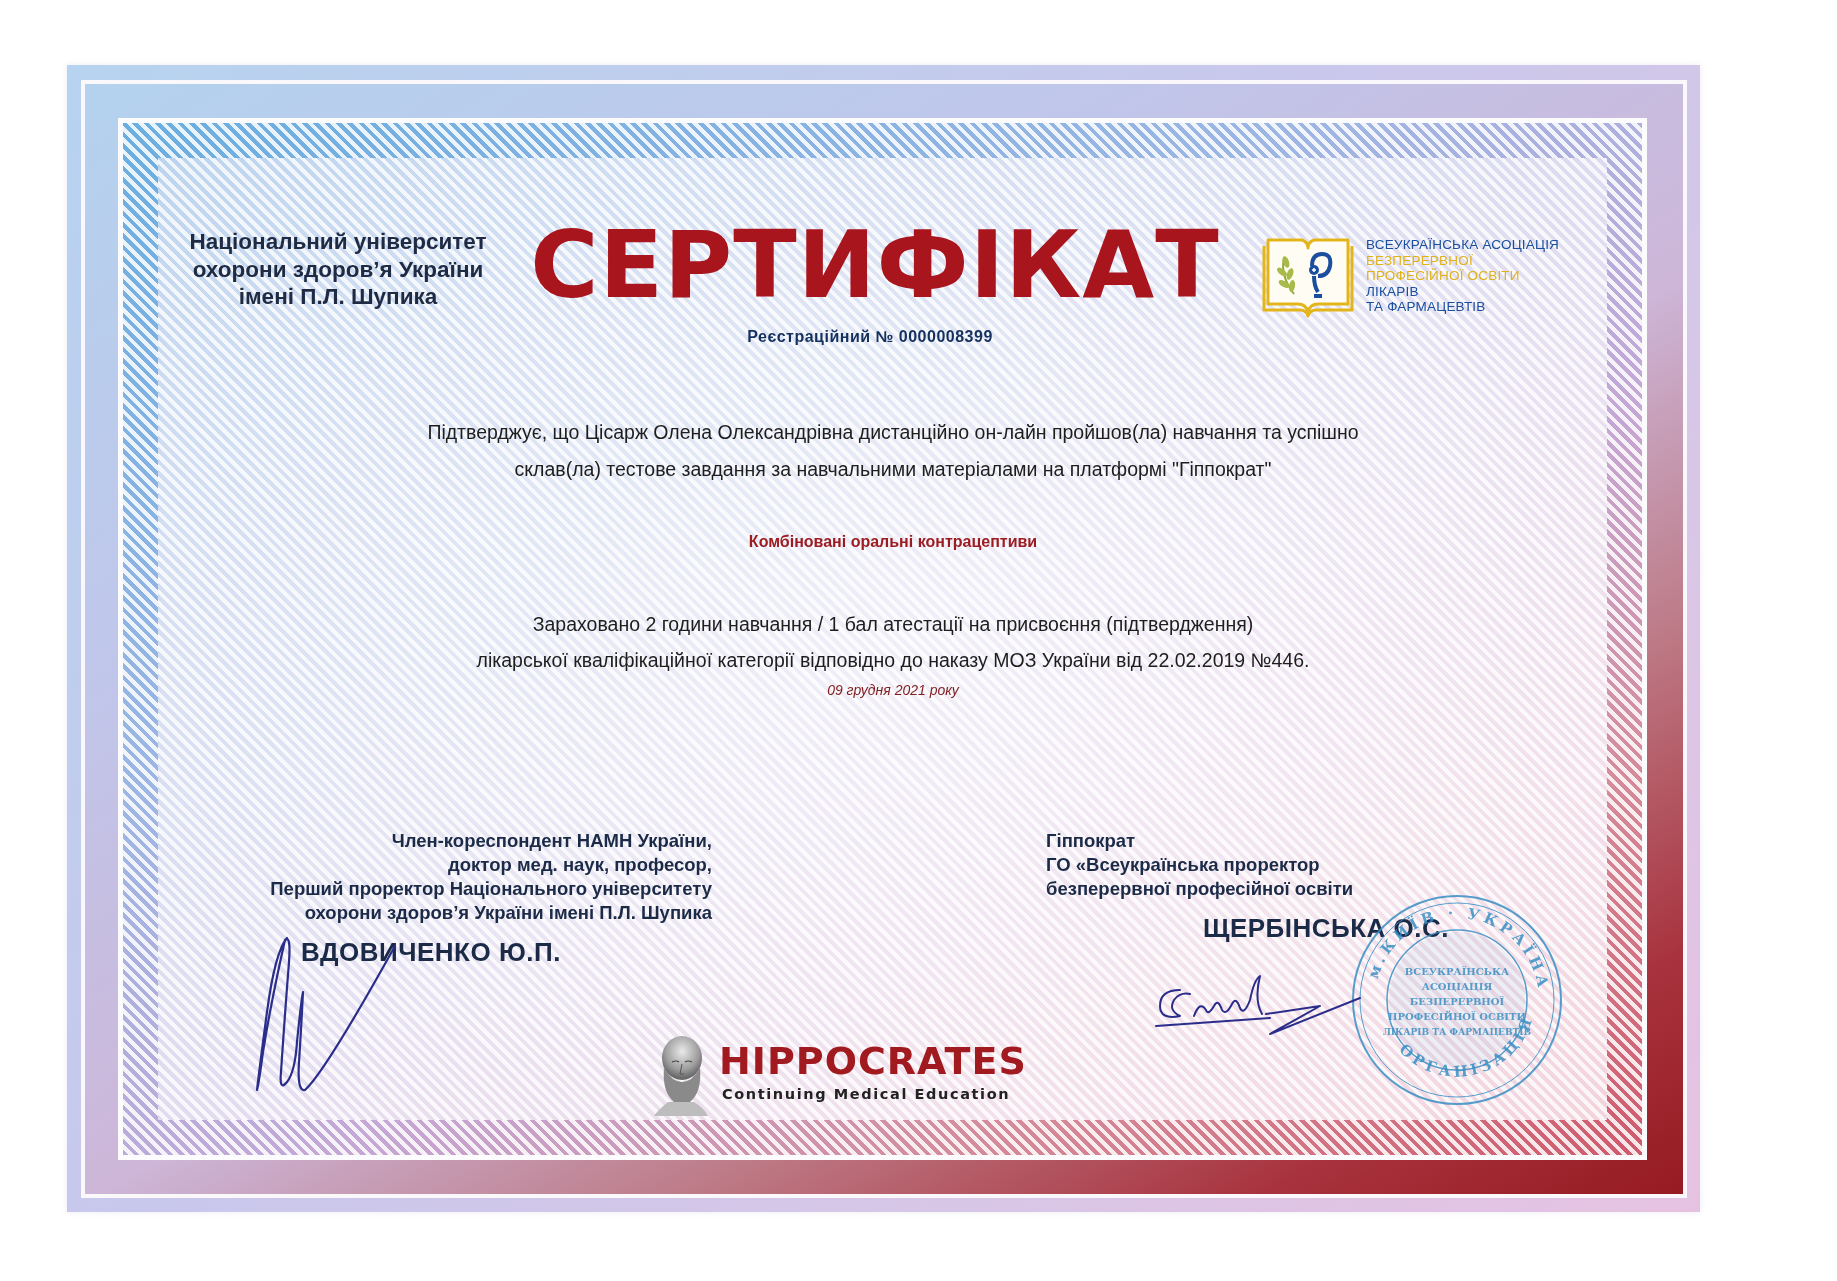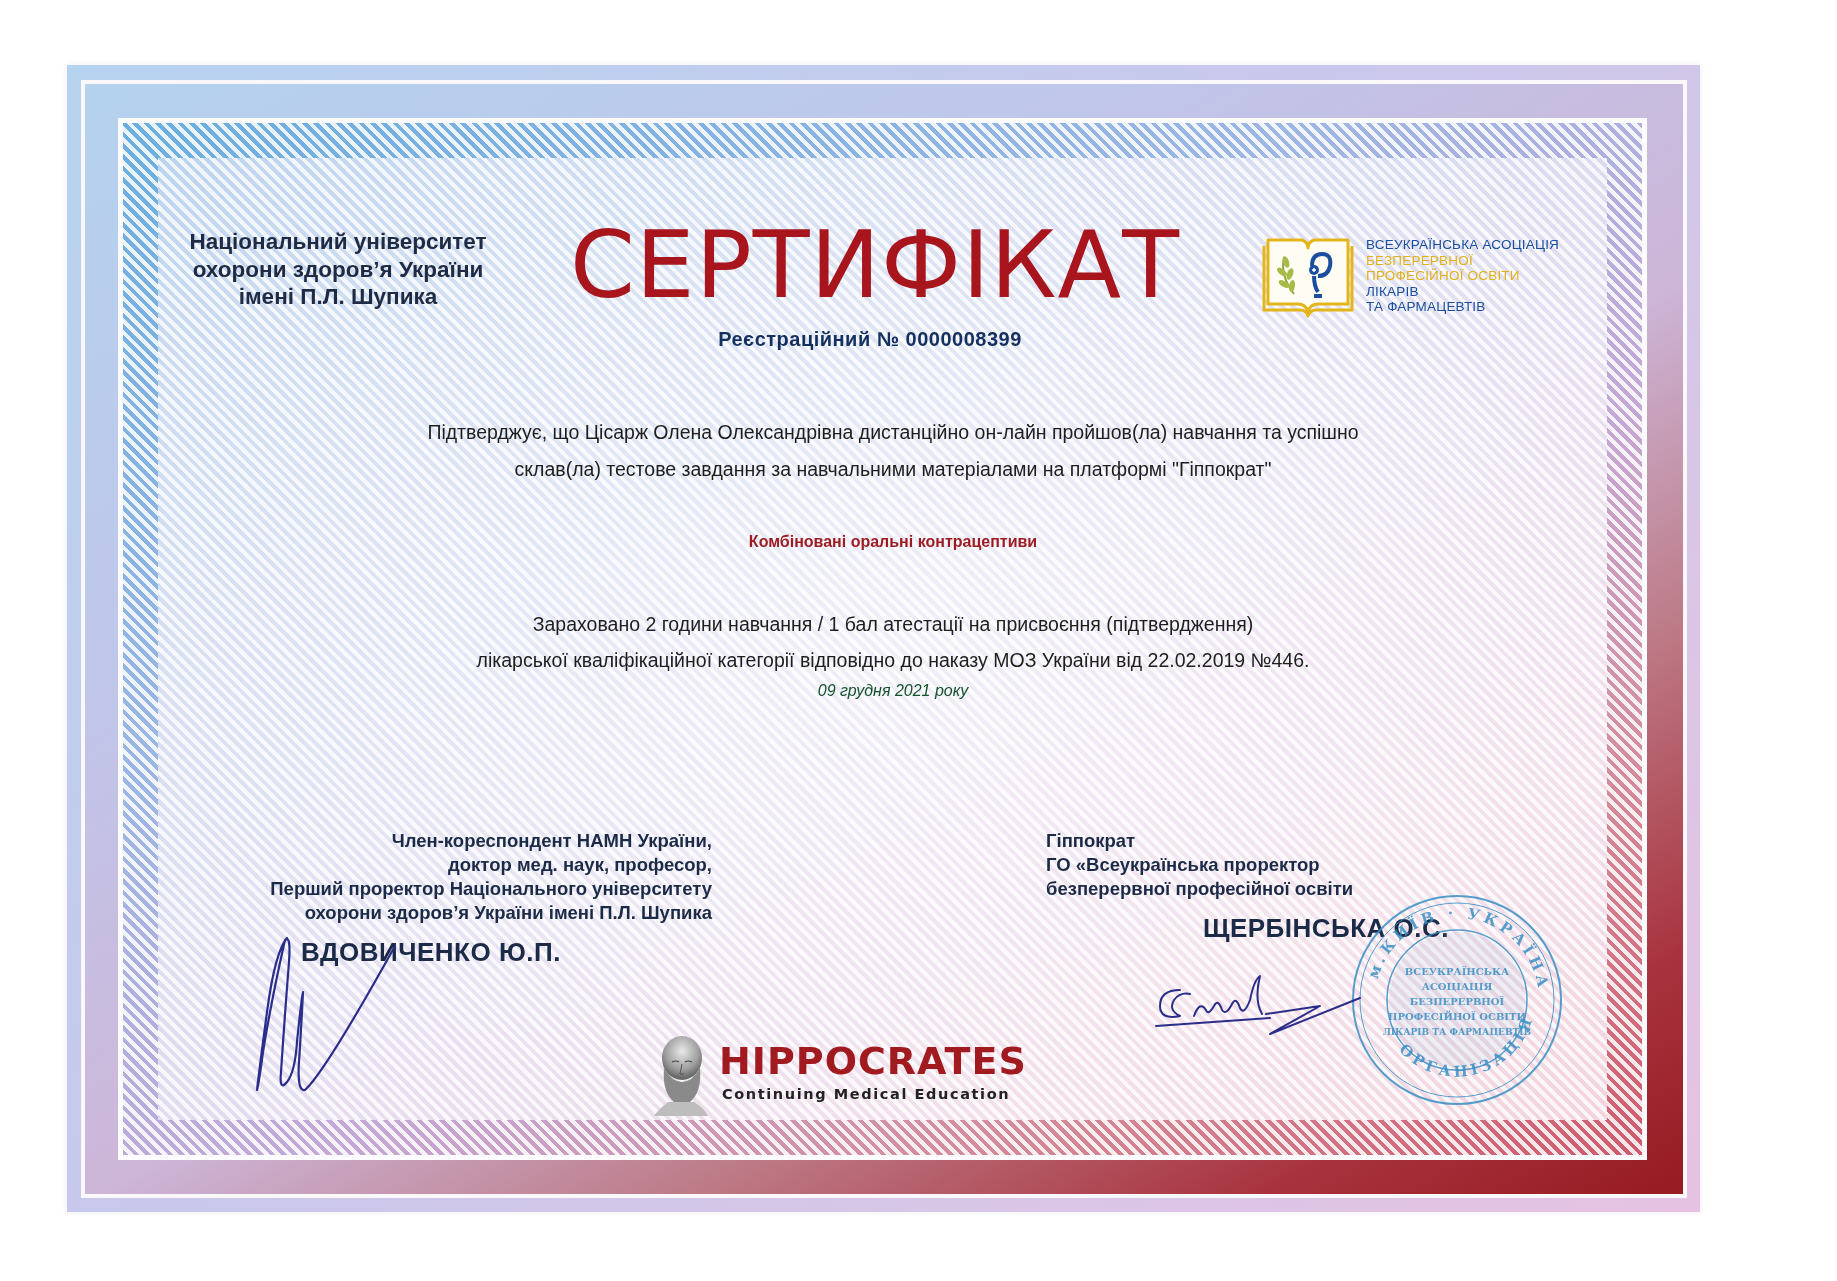--- a/index.html
+++ b/index.html
@@ -43,42 +43,42 @@
   .abs { position:absolute; }
 
   .univ {
     left:178px; top:228px; width:320px; text-align:center;
     font-weight:bold; font-size:22.5px; line-height:27.5px; color:#1f2b44;
   }
   .univ div { white-space:nowrap; }
 
   .title {
     left:520px; top:210px; width:710px; text-align:center;
-    font-family:"DejaVu Sans", sans-serif; font-weight:normal;
+    font-family:"DejaVu Sans", sans-serif; font-weight:bold;
     font-size:93px; line-height:110px; color:#a8151d; letter-spacing:1px;
   }
   .regno {
     left:620px; top:328px; width:500px; text-align:center;
-    font-weight:bold; font-size:20px; color:#14305e; letter-spacing:0.5px;
+    font-weight:bold; font-size:16px; color:#14305e; letter-spacing:0.5px;
   }
 
   .assoc-logo { left:1262px; top:232px; width:340px; height:86px; }
   .assoc-book { position:absolute; left:0; top:0; width:92px; height:86px; }
   .assoc-text { position:absolute; left:104px; top:5px; font-weight:normal; font-size:13.5px; line-height:15.5px; white-space:nowrap; letter-spacing:0.2px; }
   .assoc-text .blue { color:#1a4fa0; }
   .assoc-text .gold { color:#e0b21a; }
 
   .body-line {
     left:200px; width:1386px; text-align:center; font-size:19.5px; color:#1e1e1e; white-space:nowrap;
   }
   .course {
     left:200px; width:1386px; text-align:center; font-weight:bold; font-size:16px; color:#9c1c22;
   }
   .date {
-    left:200px; width:1386px; text-align:center; font-style:italic; font-size:16px; color:#14532d;
+    left:200px; width:1386px; text-align:center; font-style:italic; font-size:14px; color:#7f1d1d;
   }
 
   .sig-left {
     left:150px; top:829px; width:562px; text-align:right;
     font-weight:bold; font-size:18.5px; line-height:24px; color:#1b2a47;
   }
   .sig-right {
     left:1046px; top:829px; width:560px; text-align:left;
     font-weight:bold; font-size:18.5px; line-height:24px; color:#1b2a47;
   }

